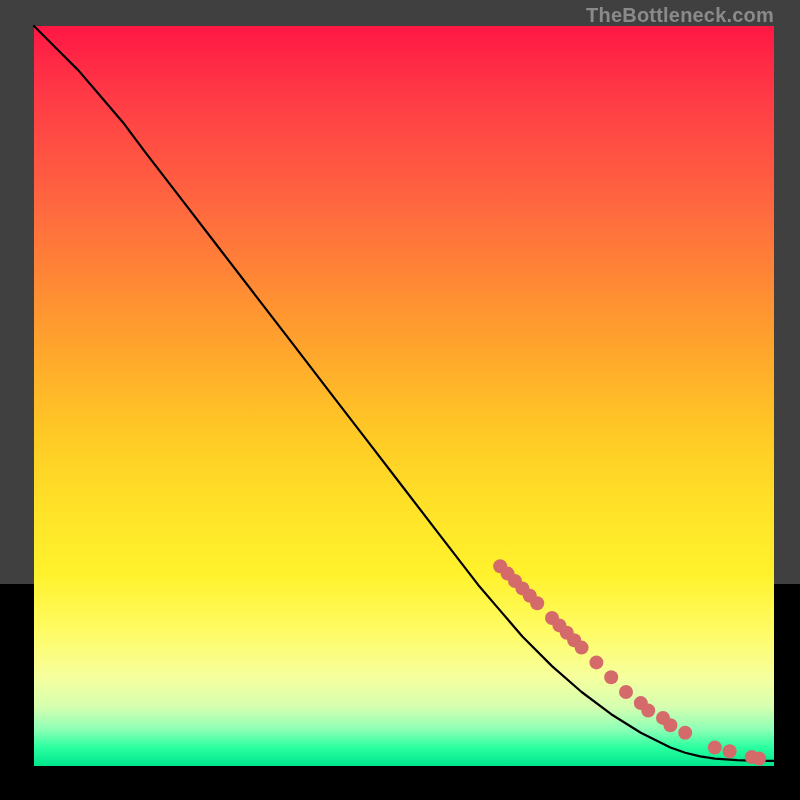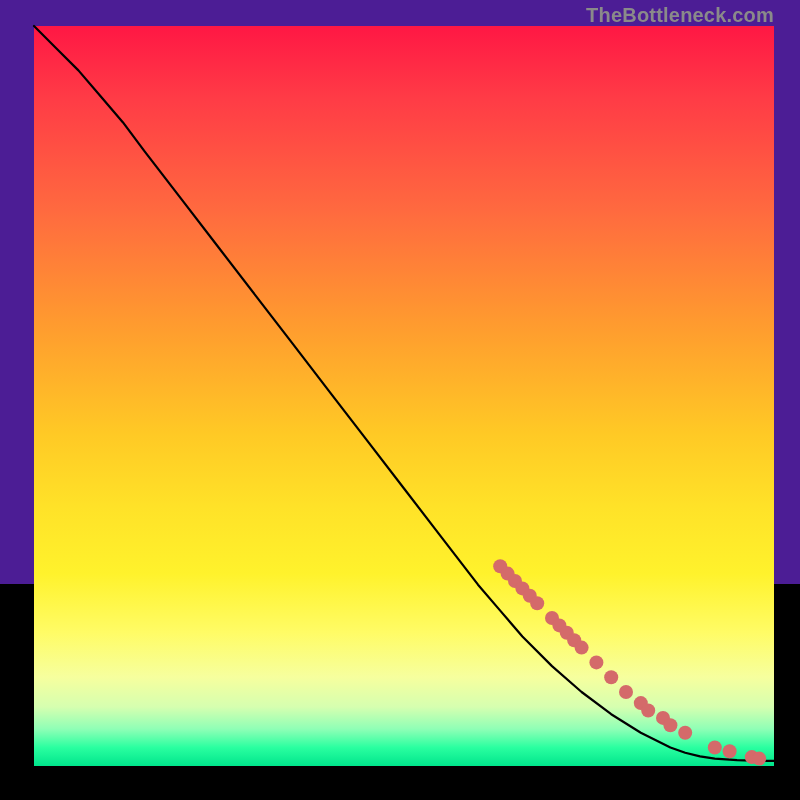--- a/index.html
+++ b/index.html
@@ -8,21 +8,21 @@
     width: 800px;
     height: 800px;
     background: #000;
     overflow: hidden;
     font-family: Arial, Helvetica, sans-serif;
   }
   .frame {
     position: relative;
     width: 800px;
     height: 584px;
-    background: #4c1d95;
+    background: #404040;
   }
   .plot {
     position: absolute;
     left: 34px;
     top: 26px;
     width: 740px;
     height: 740px;
     
     background: linear-gradient(
       to bottom,

